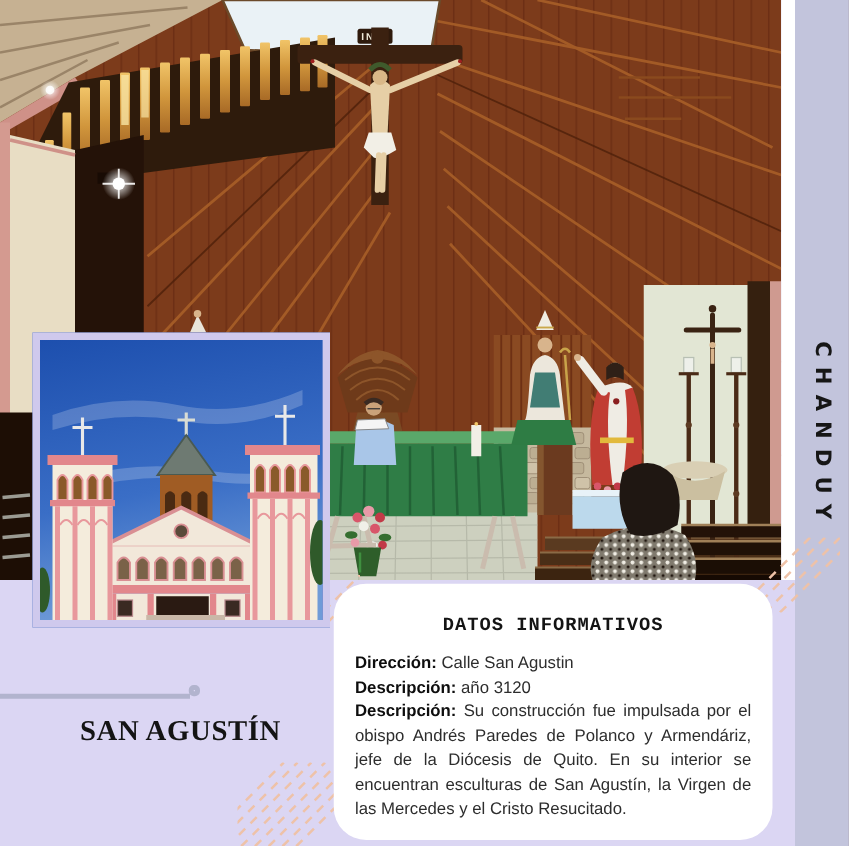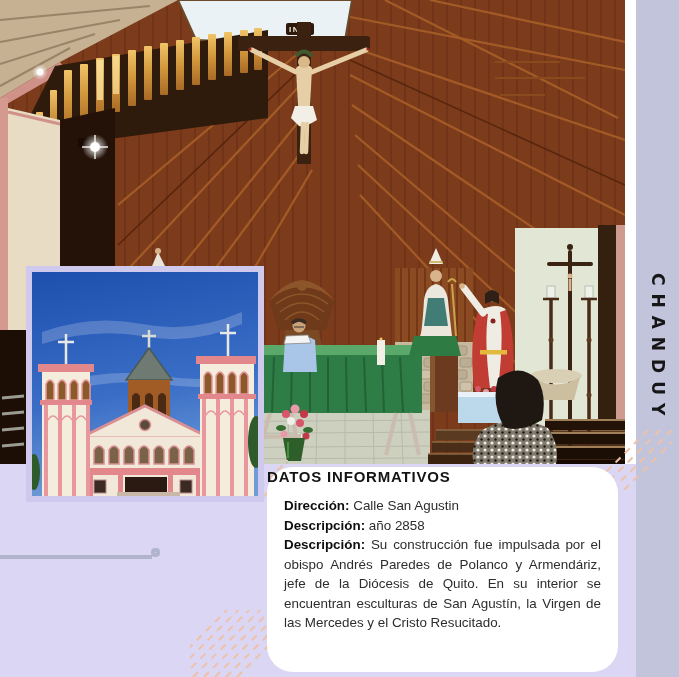--- a/index.html
+++ b/index.html
@@ -52,22 +52,22 @@
     left:64px;top:572px;
     font-family:"Liberation Serif",serif;font-weight:700;font-size:23px;
     letter-spacing:0.5px;color:var(--heading-text);
   }
   
   .card{
     left:267px;top:467px;width:351px;height:205px;
     background:var(--card-bg);border-radius:26px;z-index:4;
   }
   .card h3{
-    margin-top:1px;text-align:left;
-    font-family:Liberation Sans, sans-serif;font-weight:700;font-size:15px;
+    margin-top:25px;text-align:center;
+    font-family:Liberation Mono, monospace;font-weight:700;font-size:15px;
     letter-spacing:0.8px;color:var(--heading-text);
   }
   .card .fields{
     margin:11px 17px 16px 17px;
     font-size:13.4px;line-height:19.5px;color:var(--body-text);
   }
   .card .field{text-align:justify;}
   .card .field b{color:#0e0e0e;}
   .z1{z-index:1}.z2{z-index:2}.z3{z-index:3}
 </style>
@@ -529,23 +529,24 @@
       </g>
 
       <ellipse cx="224" cy="170" rx="8" ry="26" fill="#2f5a2a"></ellipse>
       <ellipse cx="2" cy="200" rx="6" ry="18" fill="#2f5a2a"></ellipse>
       <rect x="85" y="220" width="63" height="4" fill="#c9b8a8"></rect>
     </svg>
   </div>
 
   <div class="abs deco-line z1"></div>
   <div class="abs deco-square z1"></div>
+  <div class="abs title-2 z2">SAN AGUSTÍN</div>
 
   <div class="abs card">
     <h3>DATOS INFORMATIVOS</h3>
     <div class="fields">
       <p class="field"><b>Dirección:</b> <span>Calle San Agustin</span></p>
-      <p class="field"><b>Descripción:</b> <span>año 2858</span></p>
+      <p class="field"><b>Descripción:</b> <span>año 3120</span></p>
       <p class="field"><b>Descripción:</b> <span>Su construcción fue impulsada por el obispo Andrés Paredes de Polanco y Armendáriz, jefe de la Diócesis de Quito. En su interior se encuentran esculturas  de San Agustín, la Virgen de las Mercedes y el Cristo Resucitado.</span></p>
     </div>
   </div>
 
 </div>
 
 </body></html>

